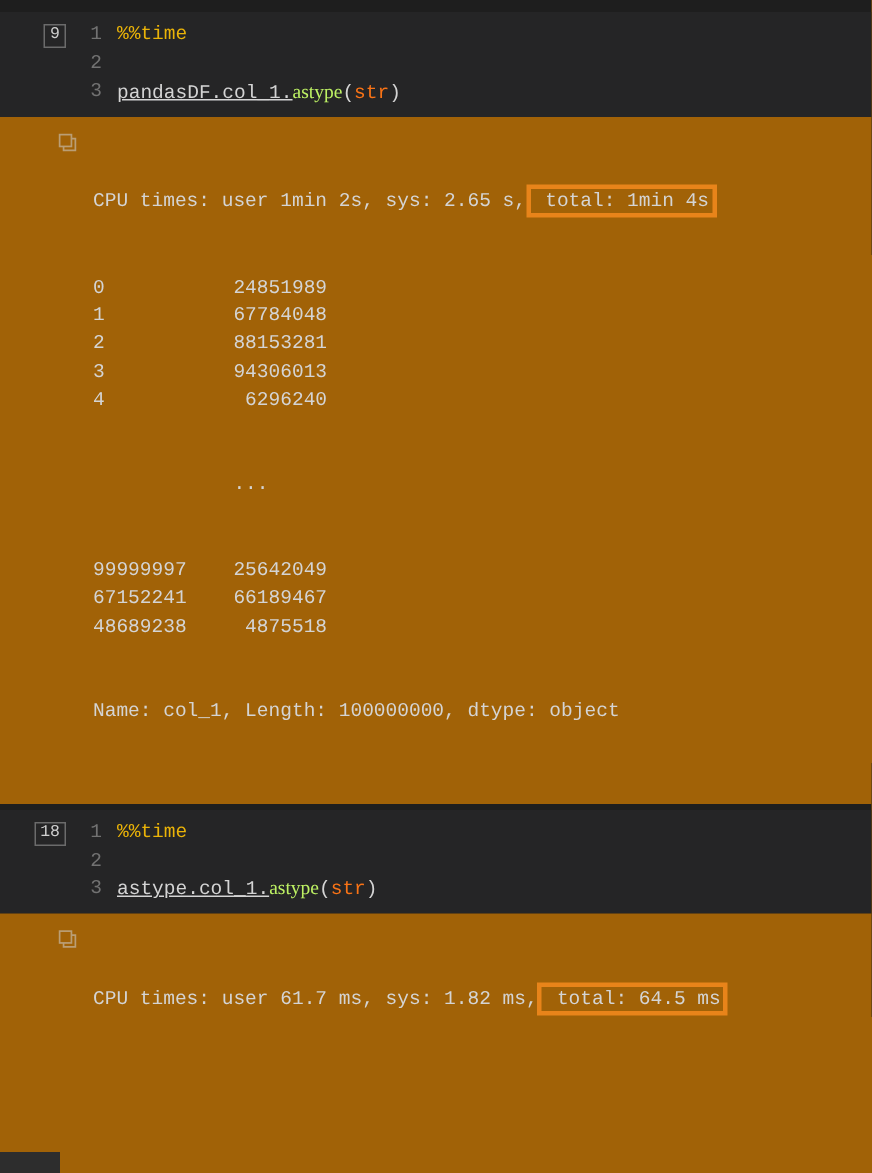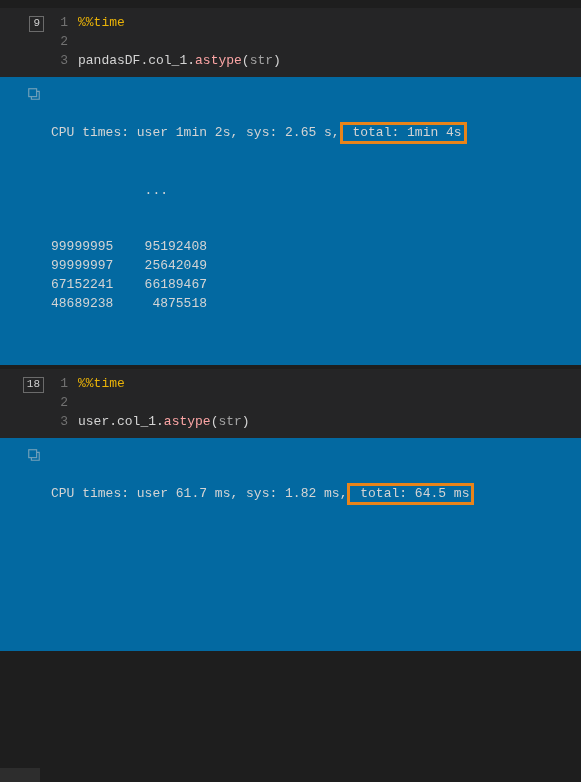--- a/index.html
+++ b/index.html
@@ -45,29 +45,29 @@
   .gutter {
     flex-shrink: 0;
     width: 28px;
     text-align: right;
     padding-right: 10px;
     color: #727272;
   }
   .code { flex: 1; white-space: pre; color: #d4d4d4; }
   .code-line { display: flex; }
   .magic { color: #eab308; }
-  .plain { color: #d4d4d4; }
-  .func { color: #fca5a5; }
+  .plain { color: #d4d4d4; text-decoration: underline; }
+  .func { color: #bef264; font-family: Liberation Serif, serif; }
   .paren { color: #d4d4d4; }
-  .builtin { color: #a3a3a3; }
+  .builtin { color: #f97316; }
   .cell-output {
     display: flex;
     align-items: flex-start;
-    padding: 8px 0 14px 1px;
-    background: #0369a1;
+    padding: 8px 0 14px 12px;
+    background: #a16207;
   }
   .out-gutter {
     width: 50px;
     flex-shrink: 0;
     display: flex;
     justify-content: flex-end;
     padding-right: 10px;
     padding-top: 2px;
   }
   .mime-icon {
@@ -124,22 +124,24 @@
       <div class="out-gutter">
         <span class="mime-icon">
           <svg viewBox="0 0 16 16" width="14" height="14" fill="none" stroke="#cfcfcf" stroke-width="1.3">
             <rect x="2" y="2" width="9" height="9"></rect>
             <path d="M5 11v3h9V5h-3"></path>
           </svg>
         </span>
       </div>
       <div class="out-body">
         <div class="out-line"><span>CPU times: user 1min 2s, sys: 2.65 s,</span><span class="hl"> total: 1min 4s</span></div>
+        <div><div class="out-line">0           24851989</div><div class="out-line">1           67784048</div><div class="out-line">2           88153281</div><div class="out-line">3           94306013</div><div class="out-line">4            6296240</div></div>
         <div class="out-line">            ...   </div>
-        <div><div class="out-line">99999995    95192408</div><div class="out-line">99999997    25642049</div><div class="out-line">67152241    66189467</div><div class="out-line">48689238     4875518</div></div>
+        <div><div class="out-line">99999997    25642049</div><div class="out-line">67152241    66189467</div><div class="out-line">48689238     4875518</div></div>
+        <div class="out-line">Name: col_1, Length: 100000000, dtype: object</div>
       </div>
     </div>
   </div>
 
   <div class="cell">
     <div class="cell-input">
       <div class="exec-label">
         <span class="bracket">
             <span>18</span>
           </span>
@@ -148,21 +150,21 @@
         <div class="code-line">
           <div class="gutter">1</div>
           <div class="code"><span class="magic">%%time</span></div>
         </div>
         <div class="code-line">
           <div class="gutter">2</div>
           <div class="code"><span class="plain"></span></div>
         </div>
         <div class="code-line">
           <div class="gutter">3</div>
-          <div class="code"><span class="plain">user.col_1.</span><span class="func">astype</span><span class="paren">(</span><span class="builtin">str</span><span class="paren">)</span></div>
+          <div class="code"><span class="plain">astype.col_1.</span><span class="func">astype</span><span class="paren">(</span><span class="builtin">str</span><span class="paren">)</span></div>
         </div>
       </div>
     </div>
     <div class="cell-output">
       <div class="out-gutter">
         <span class="mime-icon">
           <svg viewBox="0 0 16 16" width="14" height="14" fill="none" stroke="#cfcfcf" stroke-width="1.3">
             <rect x="2" y="2" width="9" height="9"></rect>
             <path d="M5 11v3h9V5h-3"></path>
           </svg>

